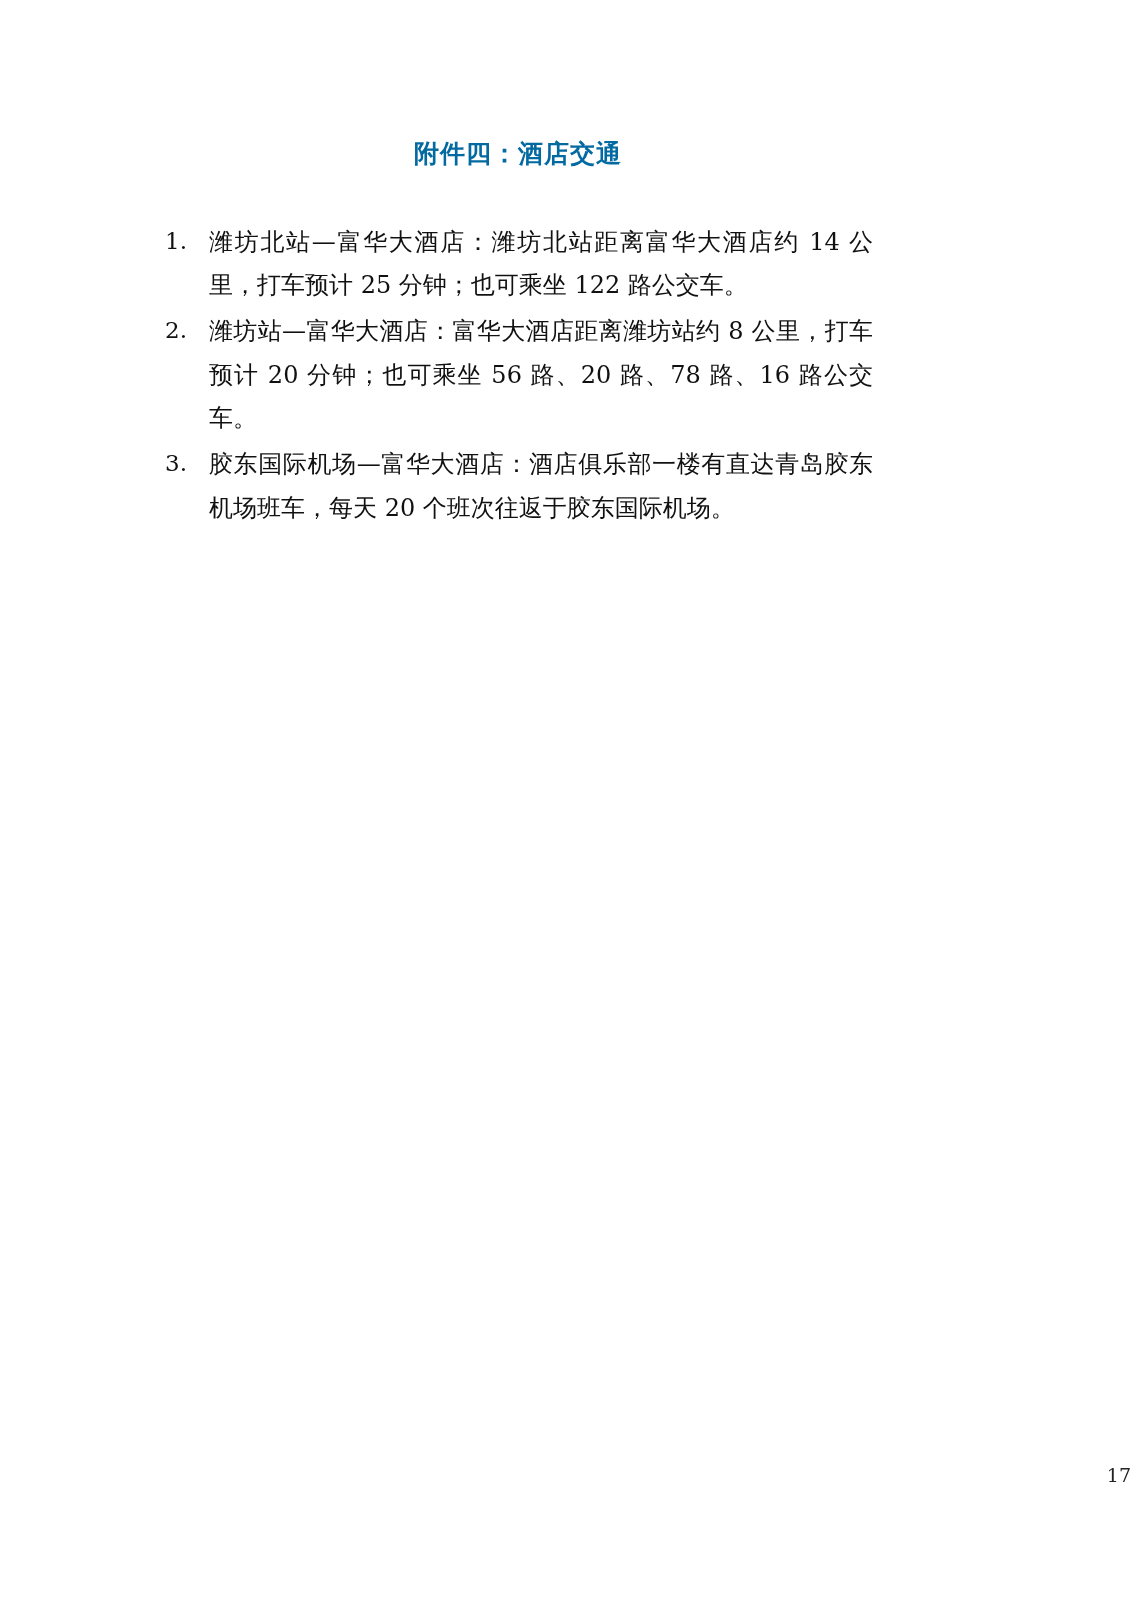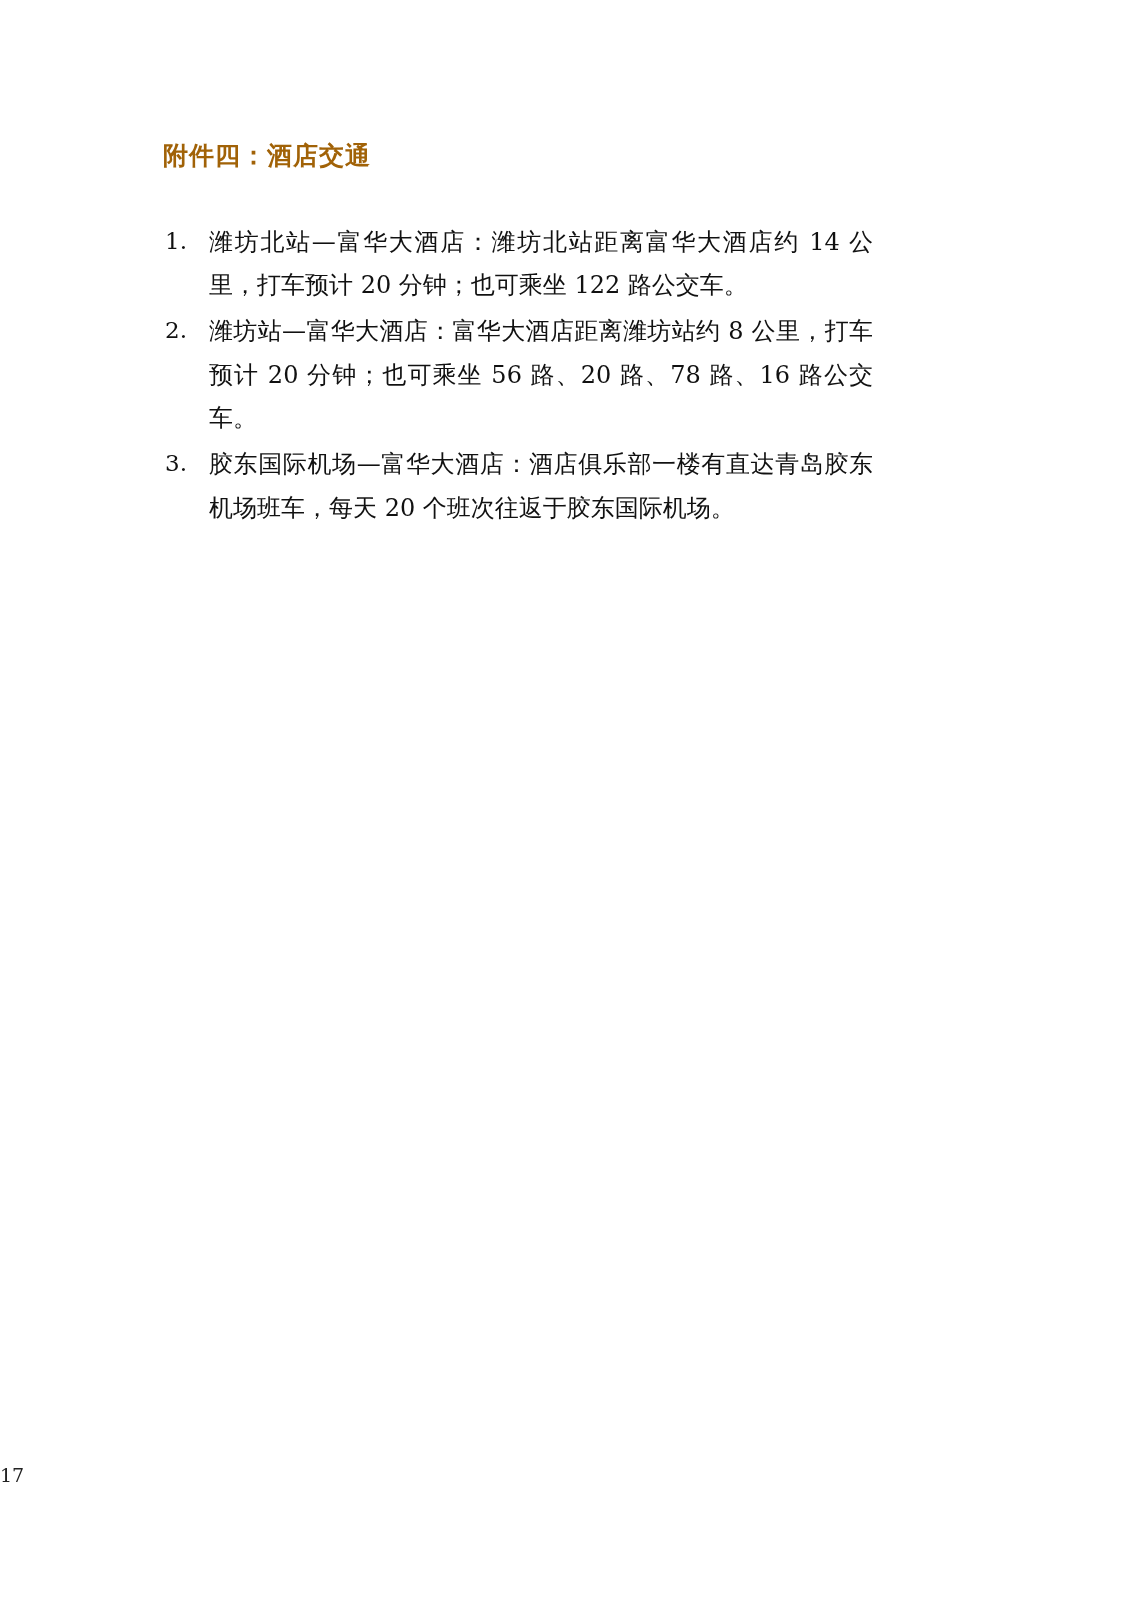--- a/index.html
+++ b/index.html
@@ -19,27 +19,28 @@
     margin: 0 auto;
     overflow: hidden;
   }
   .content {
     position: absolute;
     left: 163px;
     top: 140px;
     width: 710px;
   }
   .doc-title {
-    font-family: Liberation Serif, serif;
+    font-family: Liberation Mono, monospace;
     font-weight: bold;
     font-size: 25px;
     letter-spacing: 1px;
-    color: #a16207;
+    color: #0369a1;
     margin: 0 0 48px 0;
     line-height: 1.3;
+    text-align: center;
   }
   .list {
     margin: 0;
     padding: 0;
     list-style: none;
   }
   .list-item {
     display: flex;
     align-items: flex-start;
     font-size: 24px;
@@ -59,37 +60,37 @@
     flex: 1 1 auto;
     text-align: justify;
     text-justify: inter-ideograph;
     word-break: break-all;
   }
   .page-number {
     position: absolute;
     left: 0;
     right: 0;
     top: 1464px;
-    text-align: left;
+    text-align: right;
     font-size: 19px;
     color: #222222;
     font-family: "DejaVu Serif", "Liberation Serif", serif;
   }
 </style>
 </head>
 <body>
 
 <div class="page">
   <div class="content">
     <h1 class="doc-title">附件四：酒店交通</h1>
 
     <ol class="list">
       <li class="list-item">
         <span class="item-num">1.</span>
-        <span class="item-text">潍坊北站—富华大酒店：潍坊北站距离富华大酒店约 14 公里，打车预计 20 分钟；也可乘坐 122 路公交车。</span>
+        <span class="item-text">潍坊北站—富华大酒店：潍坊北站距离富华大酒店约 14 公里，打车预计 25 分钟；也可乘坐 122 路公交车。</span>
       </li>
       <li class="list-item">
         <span class="item-num">2.</span>
         <span class="item-text">潍坊站—富华大酒店：富华大酒店距离潍坊站约 8 公里，打车预计 20 分钟；也可乘坐 56 路、20 路、78 路、16 路公交车。</span>
       </li>
       <li class="list-item">
         <span class="item-num">3.</span>
         <span class="item-text">胶东国际机场—富华大酒店：酒店俱乐部一楼有直达青岛胶东机场班车，每天 20 个班次往返于胶东国际机场。</span>
       </li>
     </ol>

